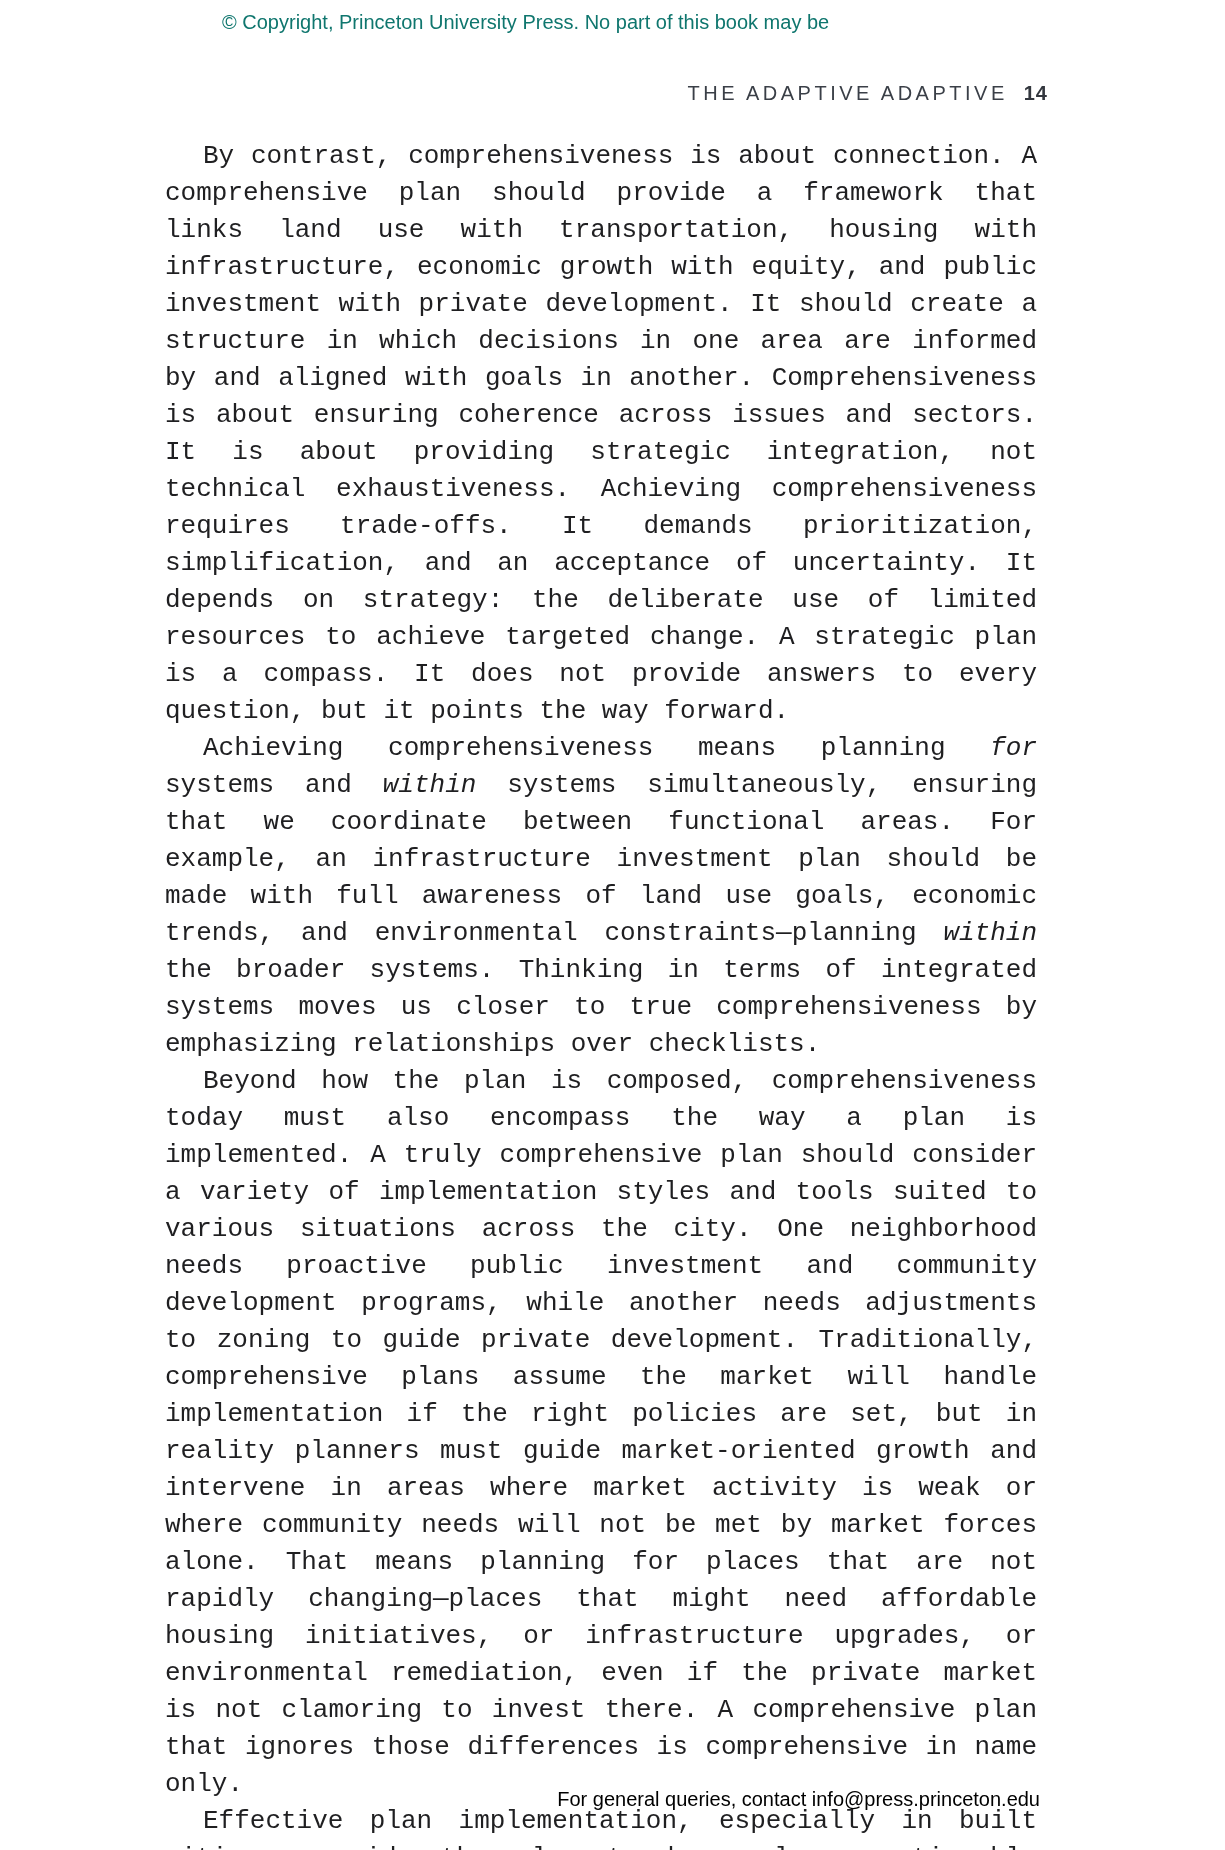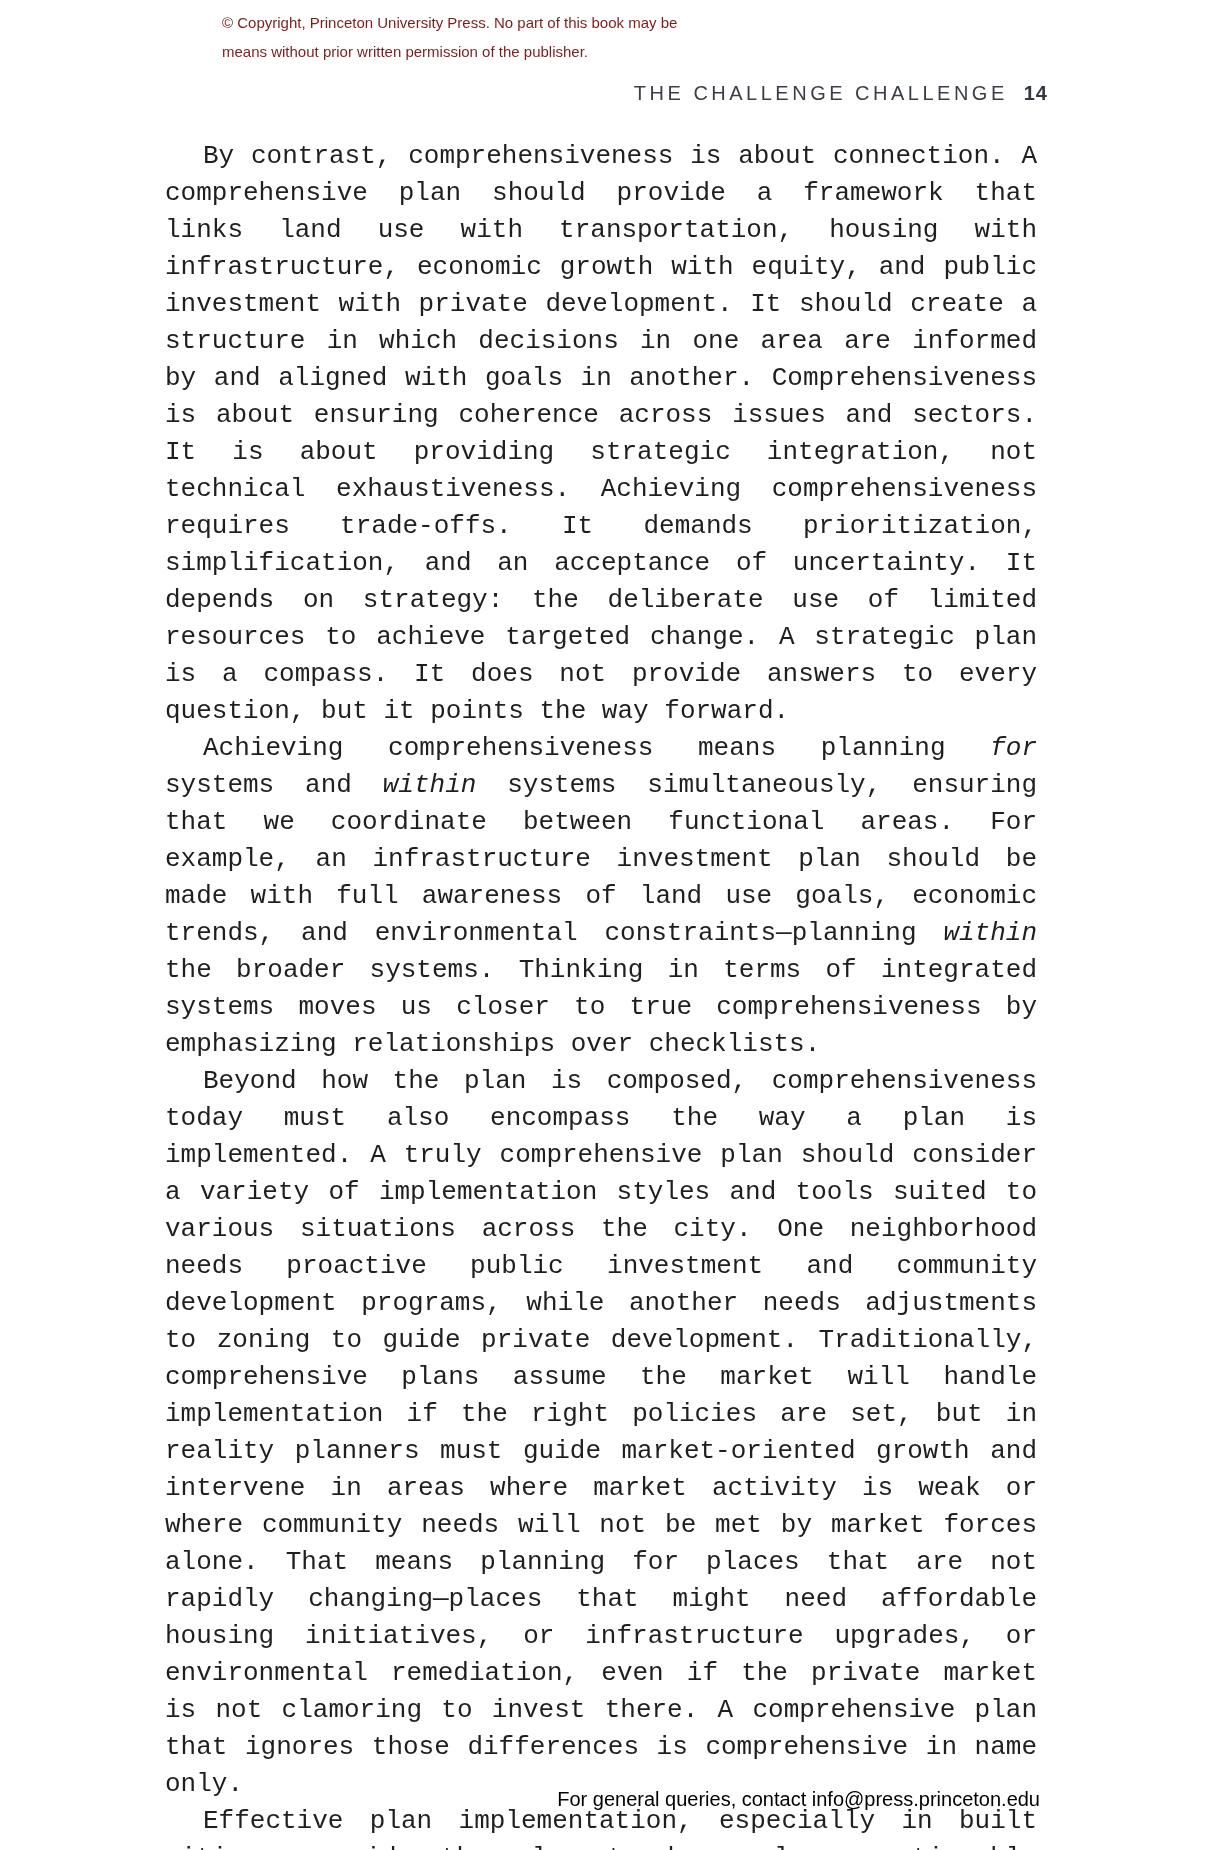--- a/index.html
+++ b/index.html
@@ -15,23 +15,23 @@
     overflow: hidden;
     font-family: "Liberation Serif", serif;
   }
 
   
   .copyright {
     position: absolute;
     left: 222px;
     top: 8px;
     font-family: "Liberation Sans", sans-serif;
-    font-size: 15px;
+    font-size: 20px;
     line-height: 29px;
-    color: #7f1d1d;
+    color: #0f766e;
     white-space: nowrap;
   }
 
   
   .running-header {
     position: absolute;
     top: 82px;
     right: 177px;
     font-family: "Liberation Sans", sans-serif;
     font-size: 20px;
@@ -79,25 +79,24 @@
     white-space: nowrap;
   }
 </style>
 </head>
 <body>
 
 <div class="page">
 
   <div class="copyright">
     <div>© Copyright, Princeton University Press. No part of this book may be</div>
-    <div>means without prior written permission of the publisher.</div>
   </div>
 
   <div class="running-header">
-    <span>THE CHALLENGE CHALLENGE</span><span class="page-number">14</span>
+    <span>THE ADAPTIVE ADAPTIVE</span><span class="page-number">14</span>
   </div>
 
   <div class="body-text">
       <p class="para"><span>By contrast, comprehensiveness is about connection. A comprehensive plan should provide a framework that links land use with transportation, housing with infrastructure, economic growth with equity, and public investment with private development. It should create a structure in which decisions in one area are informed by and aligned with goals in another. Comprehensiveness is about ensuring coherence across issues and sectors. It is about providing strategic integration, not technical exhaustiveness. Achieving comprehensiveness requires trade-offs. It demands prioritization, simplification, and an acceptance of uncertainty. It depends on strategy: the deliberate use of limited resources to achieve targeted change. A strategic plan is a compass. It does not provide answers to every question, but it points the way forward.</span></p>
       <p class="para"><span>Achieving comprehensiveness means planning </span><span class="italic">for</span><span> systems and </span><span class="italic">within</span><span> systems simultaneously, ensuring that we coordinate between functional areas. For example, an infrastructure investment plan should be made with full awareness of land use goals, economic trends, and environmental constraints—planning </span><span class="italic">within</span><span> the broader systems. Thinking in terms of integrated systems moves us closer to true comprehensiveness by emphasizing relationships over checklists.</span></p>
       <p class="para"><span>Beyond how the plan is composed, comprehensiveness today must also encompass the way a plan is implemented. A truly comprehensive plan should consider a variety of implementation styles and tools suited to various situations across the city. One neighborhood needs proactive public investment and community development programs, while another needs adjustments to zoning to guide private development. Traditionally, comprehensive plans assume the market will handle implementation if the right policies are set, but in reality planners must guide market-oriented growth and intervene in areas where market activity is weak or where community needs will not be met by market forces alone. That means planning for places that are not rapidly changing—places that might need affordable housing initiatives, or infrastructure upgrades, or environmental remediation, even if the private market is not clamoring to invest there. A comprehensive plan that ignores those differences is comprehensive in name only.</span></p>
       <p class="para"><span>Effective plan implementation, especially in built cities, provide the plan to have clear, actionable recommendations identified from the start. It is not enough to have an implementation chapter at the end of the plan. Implementation thinking should be woven through the plan’s recommendations</span></p>
     </div>
 
   <div class="footer">For general queries, contact info@press.princeton.edu</div>

